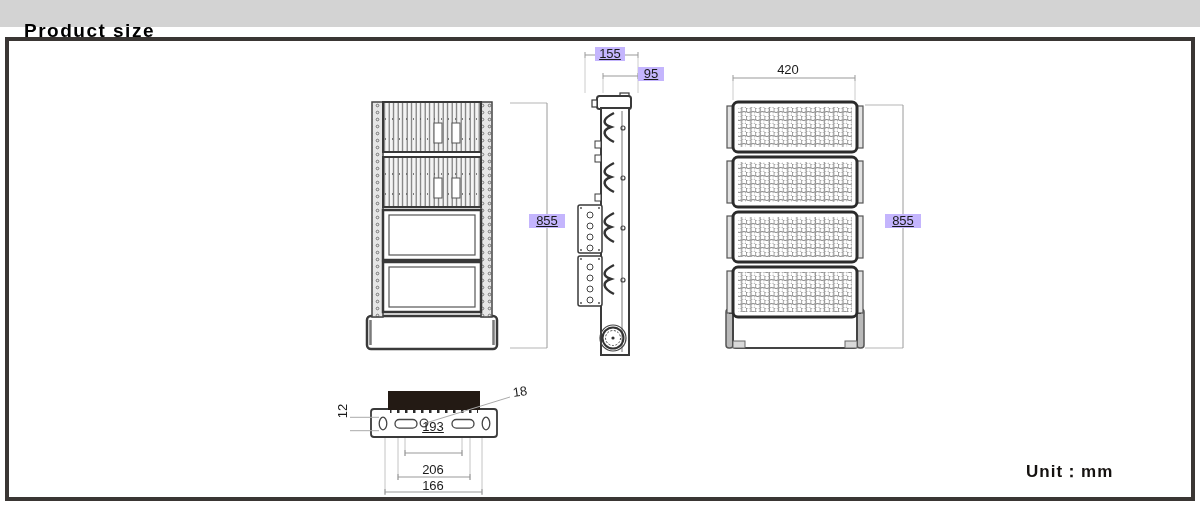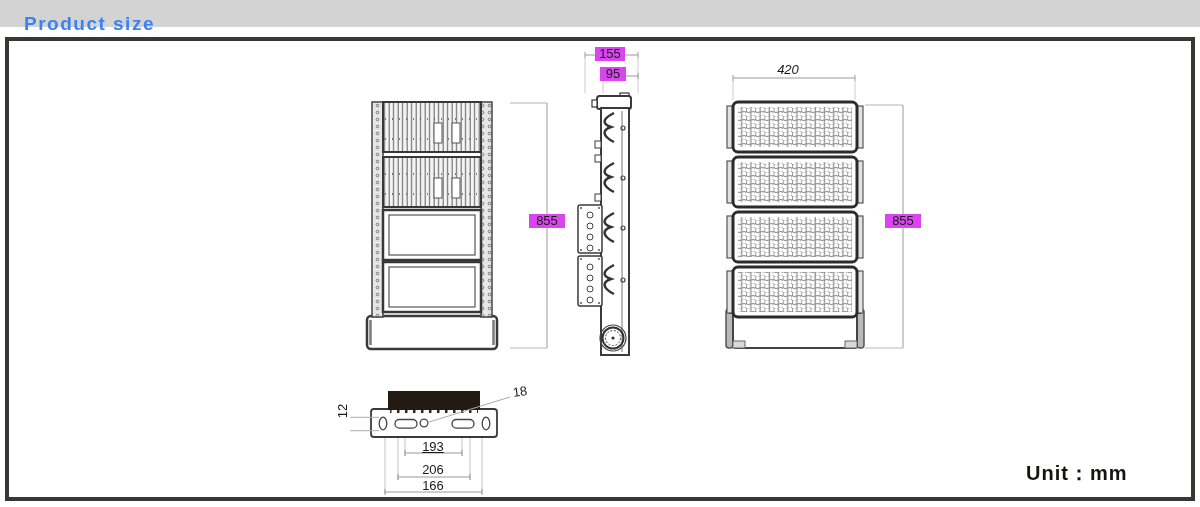--- a/index.html
+++ b/index.html
@@ -4,37 +4,37 @@
 <style>
   html,body{margin:0;padding:0;background:#ffffff;}
   .page{
     position:relative;width:1200px;height:507px;background:#ffffff;overflow:hidden;
     font-family:"Liberation Sans", sans-serif;
   }
   .header-band{
     position:absolute;left:0;top:0;width:1200px;height:27px;background:#d3d3d3;
   }
   .page-title{
-    position:absolute;left:24px;top:13px;font-size:19px;font-weight:bold;
-    color:#3b82f6;letter-spacing:1.5px;white-space:nowrap;
+    position:absolute;left:24px;top:20px;font-size:19px;font-weight:bold;
+    color:#000000;letter-spacing:1.5px;white-space:nowrap;
   }
   .main-box{
     position:absolute;left:5px;top:37px;width:1182px;height:456px;
     border:4px solid #3a3634;background:#ffffff;
   }
   .view{position:absolute;}
   .dim-label{
     position:absolute;font-size:13px;color:#1a1a1a;text-align:center;
     line-height:14px;white-space:nowrap;
   }
-  .on-line{background:#d946ef;}
+  .on-line{background:#c4b5fd;text-decoration:underline;}
   .rot-90{transform:rotate(-90deg);transform-origin:center center;}
   .rot-8{transform:rotate(-8deg);transform-origin:center center;}
   .unit-label{
-    position:absolute;left:1026px;top:460px;font-size:20px;font-weight:bold;
+    position:absolute;left:1026px;top:460px;font-size:17px;font-weight:bold;
     color:#151210;letter-spacing:1px;white-space:nowrap;
   }
 </style>
 </head>
 <body>
 
 <div class="page">
 
   <div class="header-band"></div>
   <div class="page-title">Product size</div>
@@ -275,24 +275,24 @@
       <line x1="68" y1="94" x2="68" y2="100"></line>
         <line x1="140" y1="94" x2="140" y2="100"></line>
       <line x1="55" y1="112" x2="152" y2="112"></line>
       <line x1="55" y1="109" x2="55" y2="115"></line>
         <line x1="152" y1="109" x2="152" y2="115"></line>
     </g>
   </svg>
 
   <span class="dim-label on-line" style="left:529px;top:214px;width:36px;">855</span>
   <span class="dim-label on-line" style="left:595px;top:47px;width:30px;">155</span>
-  <span class="dim-label on-line" style="left:600px;top:67px;width:26px;">95</span>
-  <span class="dim-label" style="left:772px;top:63px;width:32px;font-style:italic;">420</span>
+  <span class="dim-label on-line" style="left:638px;top:67px;width:26px;">95</span>
+  <span class="dim-label" style="left:772px;top:63px;width:32px;">420</span>
   <span class="dim-label on-line" style="left:885px;top:214px;width:36px;">855</span>
   <span class="dim-label rot-90" style="left:332px;top:404px;width:22px;">12</span>
   <span class="dim-label rot-8" style="left:509px;top:385px;width:22px;">18</span>
-  <span class="dim-label" style="left:415px;top:440px;width:36px;text-decoration:underline;">193</span>
+  <span class="dim-label" style="left:415px;top:420px;width:36px;text-decoration:underline;">193</span>
   <span class="dim-label" style="left:415px;top:463px;width:36px;">206</span>
   <span class="dim-label" style="left:415px;top:479px;width:36px;">166</span>
 
   <span class="unit-label">Unit：mm</span>
 
 </div>
 
 </body></html>

